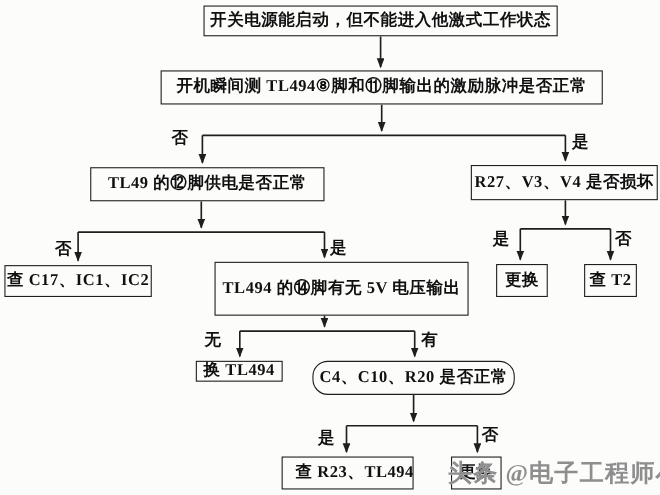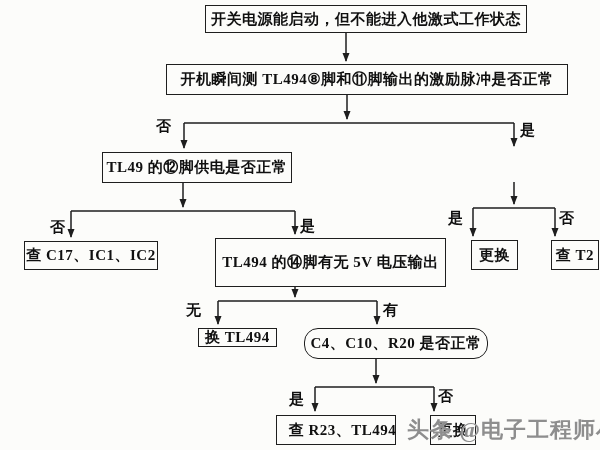--- a/index.html
+++ b/index.html
@@ -28,21 +28,20 @@
     background: #fcfcfa;
     color: #101010;
     display: flex;
     align-items: center;
     justify-content: center;
     font-size: 15px;
     font-weight: 600;
     letter-spacing: 0.5px;
     white-space: nowrap;
     line-height: 1;
-    margin-left: 20px;
   }
   .edge-label {
     position: absolute;
     z-index: 2;
     color: #101010;
     font-size: 15px;
     font-weight: 600;
     line-height: 1;
     white-space: nowrap;
   }
@@ -98,22 +97,23 @@
       <path d="M315,387 L434,387"></path>
       <path d="M315,387 L315,411" marker-end="url(#arr)"></path>
       <path d="M434,387 L434,411" marker-end="url(#arr)"></path>
     </g>
   </svg>
 
   <div class="flow-node" style="left:185px; top:5px;  width:322px; height:28px;">开关电源能启动，但不能进入他激式工作状态</div>
 
   <div class="flow-node" style="left:146px; top:64px; width:402px; height:31px;">开机瞬间测 TL494⑧脚和⑪脚输出的激励脉冲是否正常</div>
 
-  <div class="flow-node" style="left:82px;  top:152px; width:190px; height:31px;text-align:center;">TL49 的⑫脚供电是否正常</div>
+  <div class="flow-node" style="left:82px;  top:152px; width:213px; height:31px;text-align:center;">TL49 的⑫脚供电是否正常</div>
 
+  <div class="flow-node" style="left:428px; top:150px; width:170px; height:32px;">R27、V3、V4 是否损坏</div>
 
   <div class="flow-node" style="left:4px;   top:241px; width:134px; height:29px;">查 C17、IC1、IC2</div>
 
   <div class="flow-node" style="left:195px; top:238px; width:231px; height:49px;">TL494 的⑭脚有无 5V 电压输出</div>
 
   <div class="flow-node" style="left:451px; top:240px; width:47px; height:30px;">更换</div>
 
   <div class="flow-node" style="left:531px; top:240px; width:48px; height:30px;">查 T2</div>
 
   <div class="flow-node" style="left:178px; top:328px; width:79px; height:19px;">换 TL494</div>

